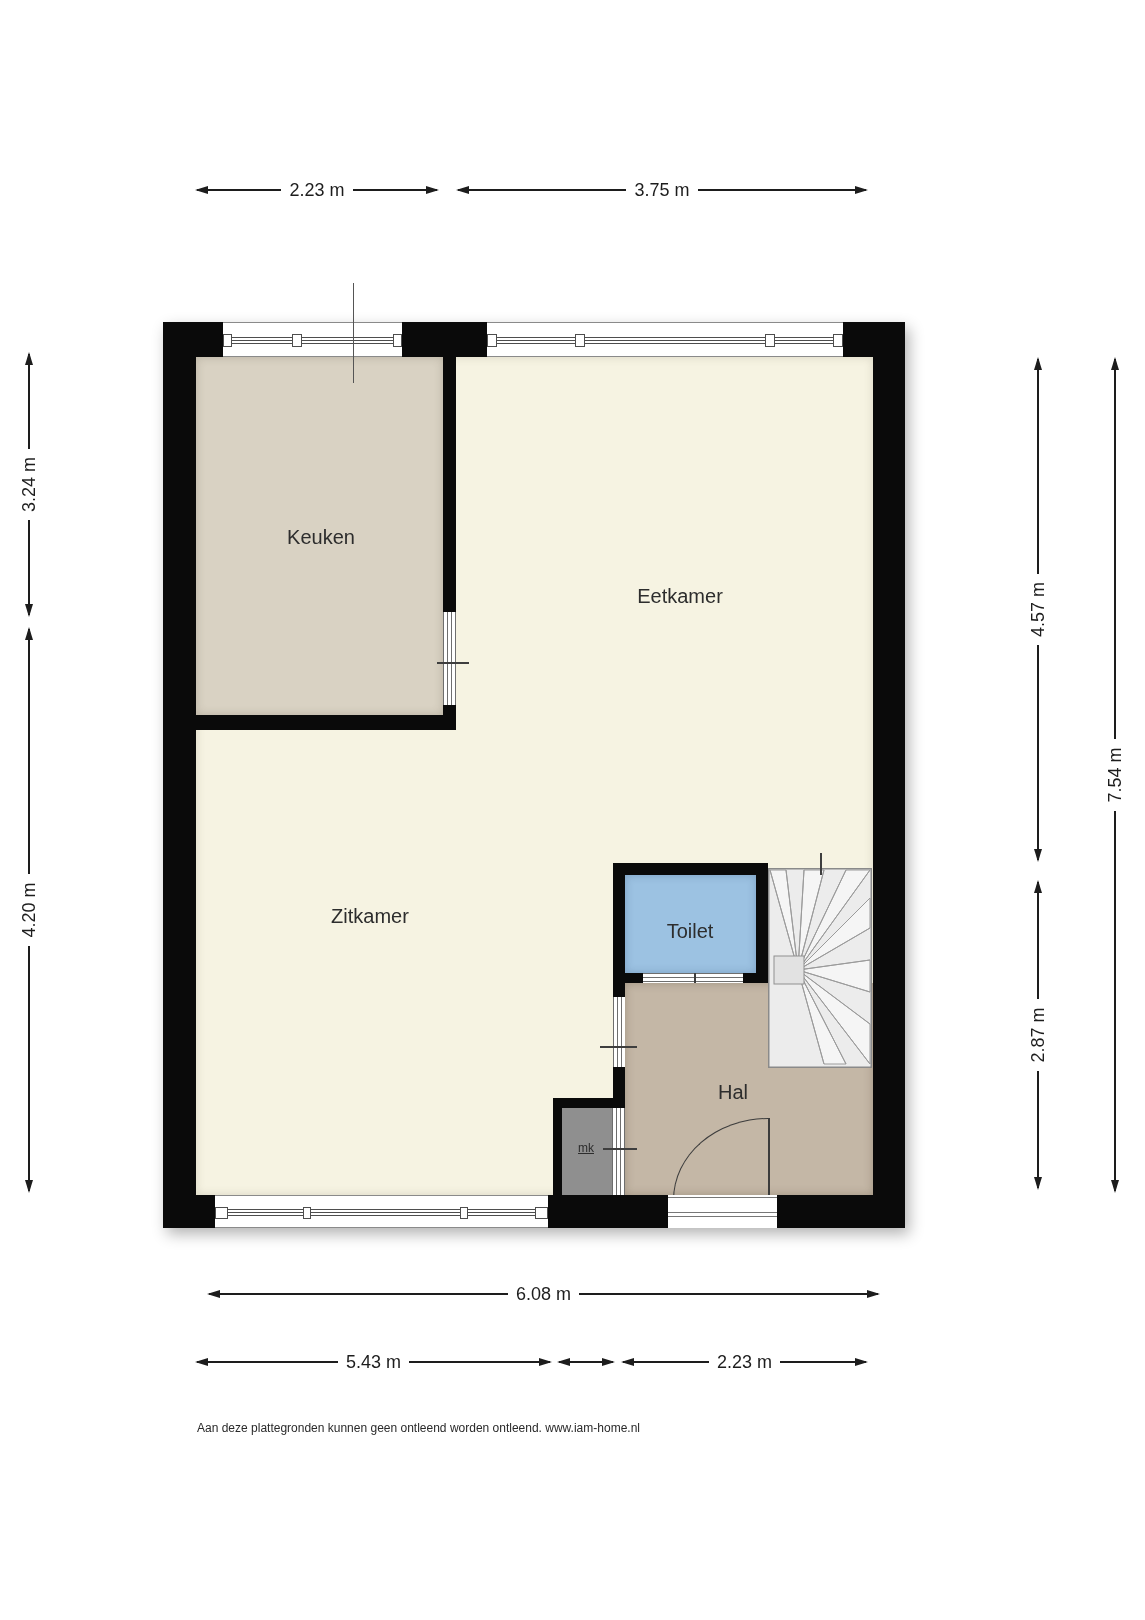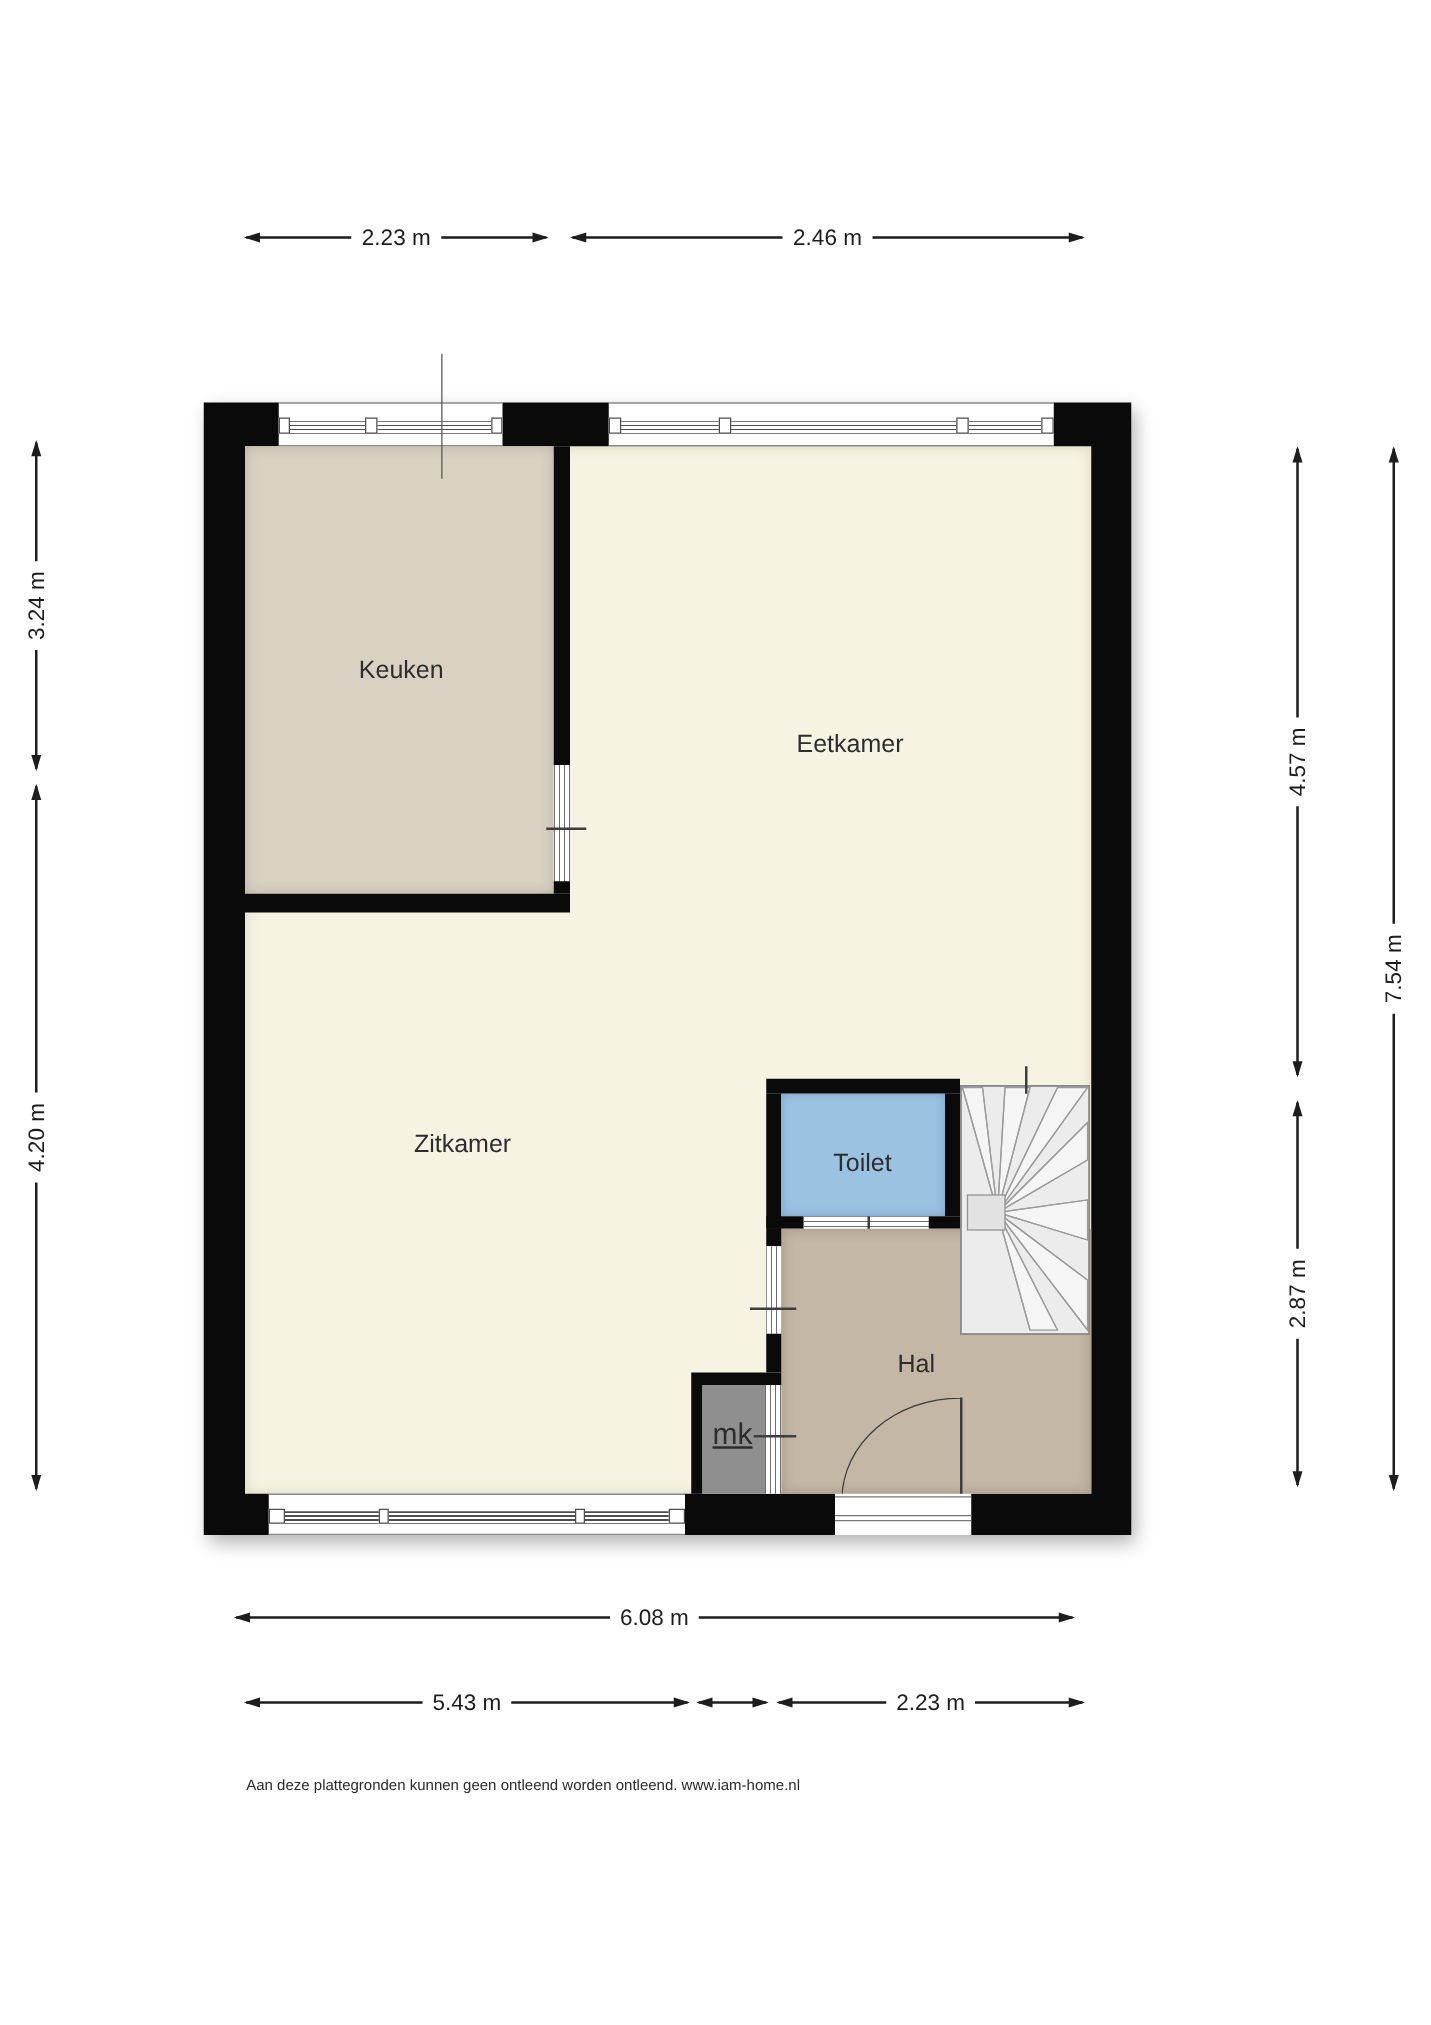--- a/index.html
+++ b/index.html
@@ -16,21 +16,21 @@
   .cap{position:absolute;background:#fff;border:1px solid #4e4e4e;box-sizing:border-box;}
   .vband{position:absolute;background-color:#fff;
          background-image:repeating-linear-gradient(90deg,#6e6e6e 0 1px,transparent 1px 4px);}
   .hband{position:absolute;background-color:#fff;
          background-image:repeating-linear-gradient(180deg,#6e6e6e 0 1px,transparent 1px 4px);}
   .tick{position:absolute;background:#3e3e3e;}
   .thinline{position:absolute;background:#555;}
   .arc{position:absolute;border-top:1.5px solid #3c3c3c;border-left:1.5px solid #3c3c3c;
        border-top-left-radius:100% 100%;box-sizing:border-box;}
   .rlabel{position:absolute;transform:translate(-50%,-50%);font-size:20px;color:#2d2d2d;white-space:nowrap;}
-  .rlabel.small{font-size:24px;text-decoration:underline;}
+  .rlabel.small{font-size:12px;text-decoration:underline;}
   
   .dim{position:absolute;height:16px;display:flex;align-items:center;justify-content:center;
        font-size:18px;color:var(--c-dim,#1d1d1d);}
   .dim .ln{position:absolute;left:2px;right:2px;top:7.3px;height:1.4px;background:var(--c-dim,#1d1d1d);}
   .dim .al,.dim .ar{position:absolute;top:50%;transform:translateY(-50%);width:0;height:0;
        border-top:4.5px solid transparent;border-bottom:4.5px solid transparent;}
   .dim .al{left:0;border-right:13px solid var(--c-dim,#1d1d1d);}
   .dim .ar{right:0;border-left:13px solid var(--c-dim,#1d1d1d);}
   .dim .dl{position:relative;background:#fff;padding:0 8px;line-height:16px;z-index:1;white-space:nowrap;}
   .dim .dl:empty{display:none;}
@@ -147,21 +147,21 @@
   <div class="dim h" style="left:195px;top:182px;width:244px;">
     <i class="al"></i>
       <i class="ln"></i>
       <i class="ar"></i>
     <span class="dl">2.23 m</span>
   </div>
   <div class="dim h" style="left:456px;top:182px;width:412px;">
     <i class="al"></i>
       <i class="ln"></i>
       <i class="ar"></i>
-    <span class="dl">2.46 m</span>
+    <span class="dl">3.75 m</span>
   </div>
   <div class="dim v" style="left:21px;top:617px;width:265px;">
     <i class="al"></i>
       <i class="ln"></i>
       <i class="ar"></i>
     <span class="dl">3.24 m</span>
   </div>
   <div class="dim v" style="left:21px;top:1193px;width:566px;">
     <i class="al"></i>
       <i class="ln"></i>
@@ -179,21 +179,21 @@
       <i class="ln"></i>
       <i class="ar"></i>
     <span class="dl">2.87 m</span>
   </div>
   <div class="dim v" style="left:1107px;top:1193px;width:836px;">
     <i class="al"></i>
       <i class="ln"></i>
       <i class="ar"></i>
     <span class="dl">7.54 m</span>
   </div>
-  <div class="dim h" style="left:187px;top:1286px;width:673px;">
+  <div class="dim h" style="left:207px;top:1286px;width:673px;">
     <i class="al"></i>
       <i class="ln"></i>
       <i class="ar"></i>
     <span class="dl">6.08 m</span>
   </div>
   <div class="dim h" style="left:195px;top:1354px;width:357px;">
     <i class="al"></i>
       <i class="ln"></i>
       <i class="ar"></i>
     <span class="dl">5.43 m</span>

